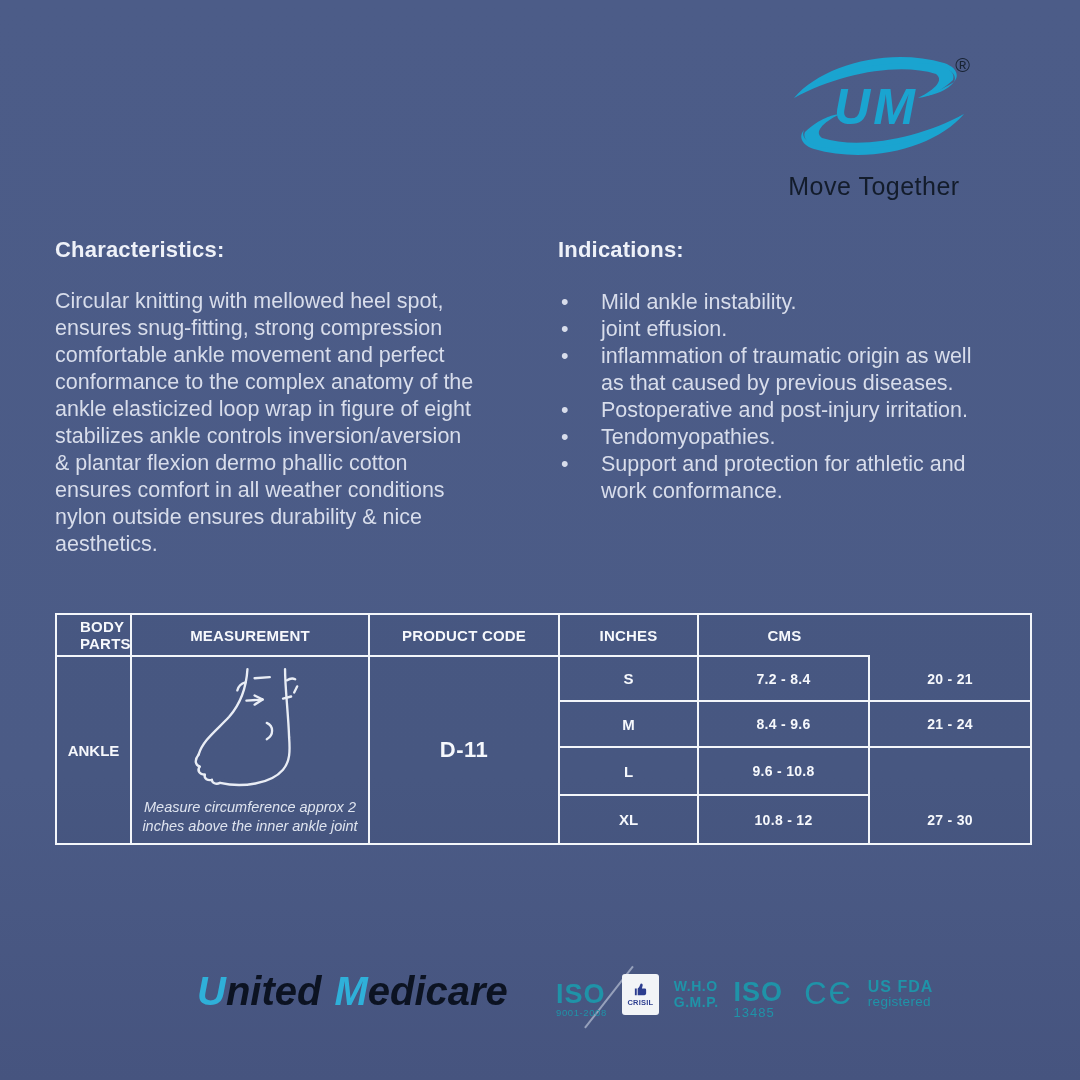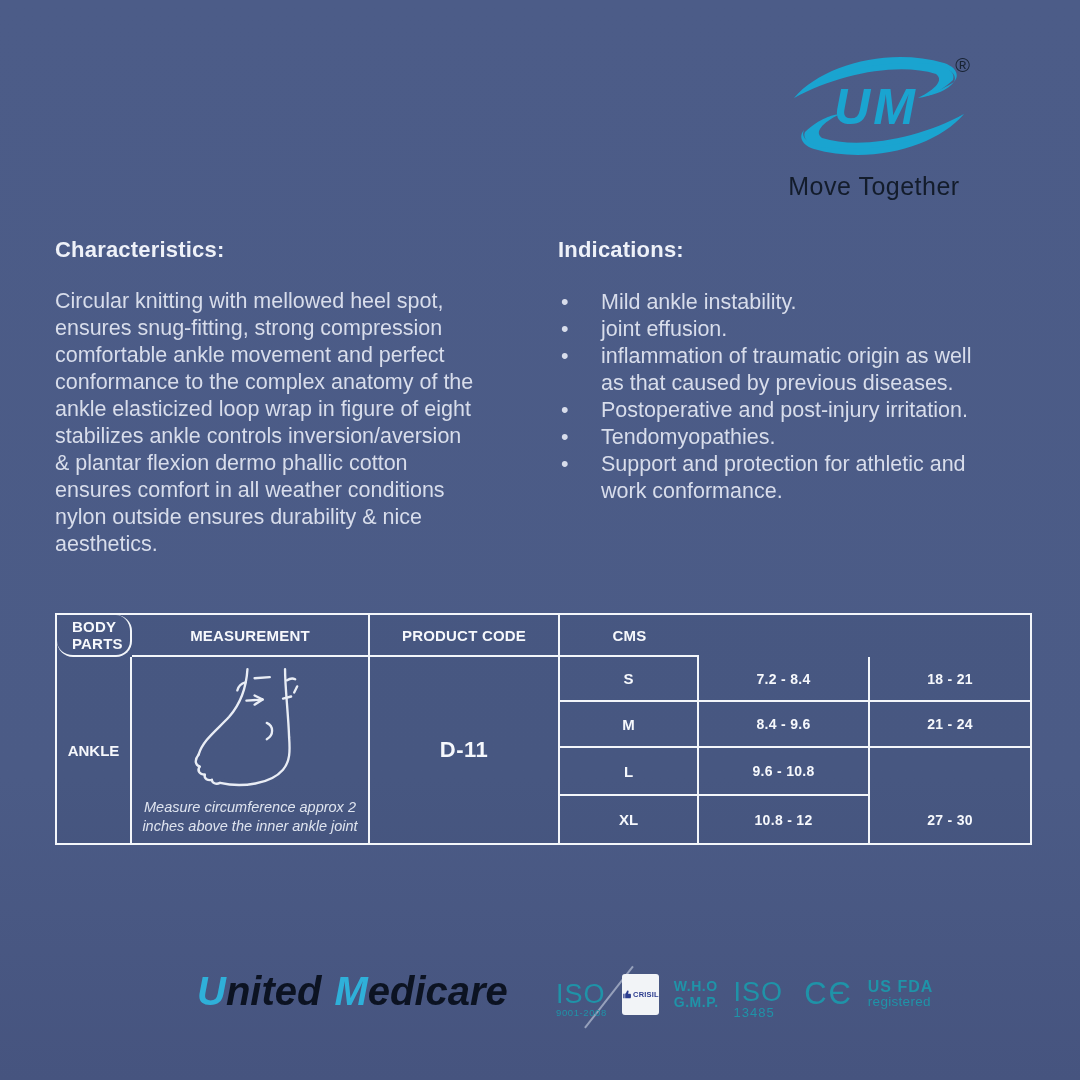--- a/index.html
+++ b/index.html
@@ -31,41 +31,41 @@
   .tbl{left:55px;top:613px;display:grid;
     grid-template-columns:75px 238px 190px 139px 171px 160px;
     grid-template-rows:42px 45px 46px 48px 47px;
     border:2px solid #f3f6fa;background:rgba(8,16,40,0.05);}
   .cell{border-right:2px solid #f3f6fa;border-bottom:2px solid #f3f6fa;
     display:flex;align-items:center;justify-content:center;
     color:#f6f8fc;box-sizing:border-box;text-align:center;}
   .cell.lc{border-right:none;}
   .cell.lr{border-bottom:none;}
   .th{font-weight:bold;font-size:15px;letter-spacing:0.2px;line-height:17px;}
-  .th-bodyparts{justify-content:flex-start;text-align:left;padding-left:15px;border-radius:16px;}
+  .th-bodyparts{justify-content:flex-start;text-align:left;padding-left:23px;}
   .cell-ankle{grid-column:1;grid-row:2/6;font-weight:bold;font-size:15px;}
   .cell-measure{grid-column:2;grid-row:2/6;flex-direction:column;justify-content:flex-end;padding-bottom:7px;font-style:italic;}
   .cell-code{grid-column:3;grid-row:2/6;font-weight:bold;font-size:22px;letter-spacing:0.5px;}
   .measure-note{font-size:14.5px;line-height:19px;color:#dfe4ef;white-space:pre;margin-top:4px;}
   .size-letter{font-weight:bold;font-size:15px;}
   .size-val{font-weight:bold;font-size:14px;letter-spacing:0.3px;}
   .foot-svg{margin-bottom:2px;}
 
   
   .brand{left:197px;top:969px;font-size:40px;font-weight:bold;font-style:italic;
     color:#0c1322;letter-spacing:0px;white-space:nowrap;}
   .brand .cy{color:#2fb0d9;}
   .brand .gap{margin-right:13px;}
   .certs{left:556px;top:971px;height:46px;display:flex;align-items:center;gap:15px;color:#1f93a8;}
   .cert-col{display:flex;flex-direction:column;justify-content:center;}
-  .cert-iso-big{font-size:27px;font-weight:normal;line-height:23px;letter-spacing:1px;margin-top:12px;}
+  .cert-iso-big{font-size:27px;font-weight:bold;line-height:23px;letter-spacing:1px;margin-top:12px;}
   .cert-iso-sub{font-size:9.5px;letter-spacing:0.6px;margin-top:1px;}
   .cert-iso2-sub{font-size:13px;letter-spacing:1px;margin-top:1px;}
   .crisil-box{width:37px;height:41px;background:#f2f4f7;border-radius:3px;
-    display:flex;flex-direction:row;align-items:center;justify-content:center;gap:1px;}
+    display:flex;flex-direction:column;align-items:center;justify-content:center;gap:1px;}
   .crisil-label{font-size:7.5px;font-weight:bold;color:#2c3d8f;letter-spacing:0.2px;}
   .cert-who{font-size:14px;font-weight:bold;line-height:16px;letter-spacing:0.5px;}
   .cert-ce{font-size:31px;font-weight:400;letter-spacing:2px;margin-left:6px;}
   .cert-fda1{font-size:16px;font-weight:bold;letter-spacing:1px;line-height:16px;}
   .cert-fda2{font-size:13.5px;line-height:14px;letter-spacing:0.3px;}
   .deco-line{left:608px;top:958px;width:1.5px;height:78px;background:rgba(215,222,235,0.55);
     transform:rotate(38deg);}
 </style>
 </head>
 <body>
@@ -125,20 +125,21 @@
     <span class="ind-bullet">•</span>
     <span class="ind-text">Support and protection for athletic and
 work conformance.</span>
   </div>
 </div>
 
 <div class="abs tbl">
   <div class="cell th th-bodyparts">BODY PARTS</div>
   <div class="cell th">MEASUREMENT</div>
   <div class="cell th">PRODUCT CODE</div>
+  <div class="cell th">INCHES</div>
   <div class="cell th lc">CMS</div>
 
   <div class="cell cell-ankle lr">ANKLE</div>
 
   <div class="cell cell-measure lr">
     <svg class="foot-svg" width="125" height="128" viewBox="0 0 120 126" fill="none" stroke="#e9edf5" stroke-width="2.3" stroke-linecap="round">
 
       <path d="M57,5 C56,22 51,38 39,52 C27,65 13,75 9,89"></path>
 
       <path d="M9,89 c-4,5 -4,10 1,12"></path>
@@ -161,21 +162,21 @@
       <path d="M92,34 l8,-2"></path>
     </svg>
     <div class="measure-note">Measure circumference approx 2
 inches above the inner ankle joint</div>
   </div>
 
   <div class="cell cell-code lr">D-11</div>
 
   <div class="cell size-letter" style="grid-column:4;grid-row:2">S</div>
   <div class="cell size-val" style="grid-column:5;grid-row:2">7.2 - 8.4</div>
-  <div class="cell size-val lc" style="grid-column:6;grid-row:2">18 - 21</div>
+  <div class="cell size-val lc" style="grid-column:6;grid-row:2">20 - 21</div>
 
   <div class="cell size-letter" style="grid-column:4;grid-row:3">M</div>
   <div class="cell size-val" style="grid-column:5;grid-row:3">8.4 - 9.6</div>
   <div class="cell size-val lc" style="grid-column:6;grid-row:3">21 - 24</div>
 
   <div class="cell size-letter" style="grid-column:4;grid-row:4">L</div>
   <div class="cell size-val" style="grid-column:5;grid-row:4">9.6 - 10.8</div>
 
   <div class="cell size-letter lr" style="grid-column:4;grid-row:5">XL</div>
   <div class="cell size-val lr" style="grid-column:5;grid-row:5">10.8 - 12</div>

